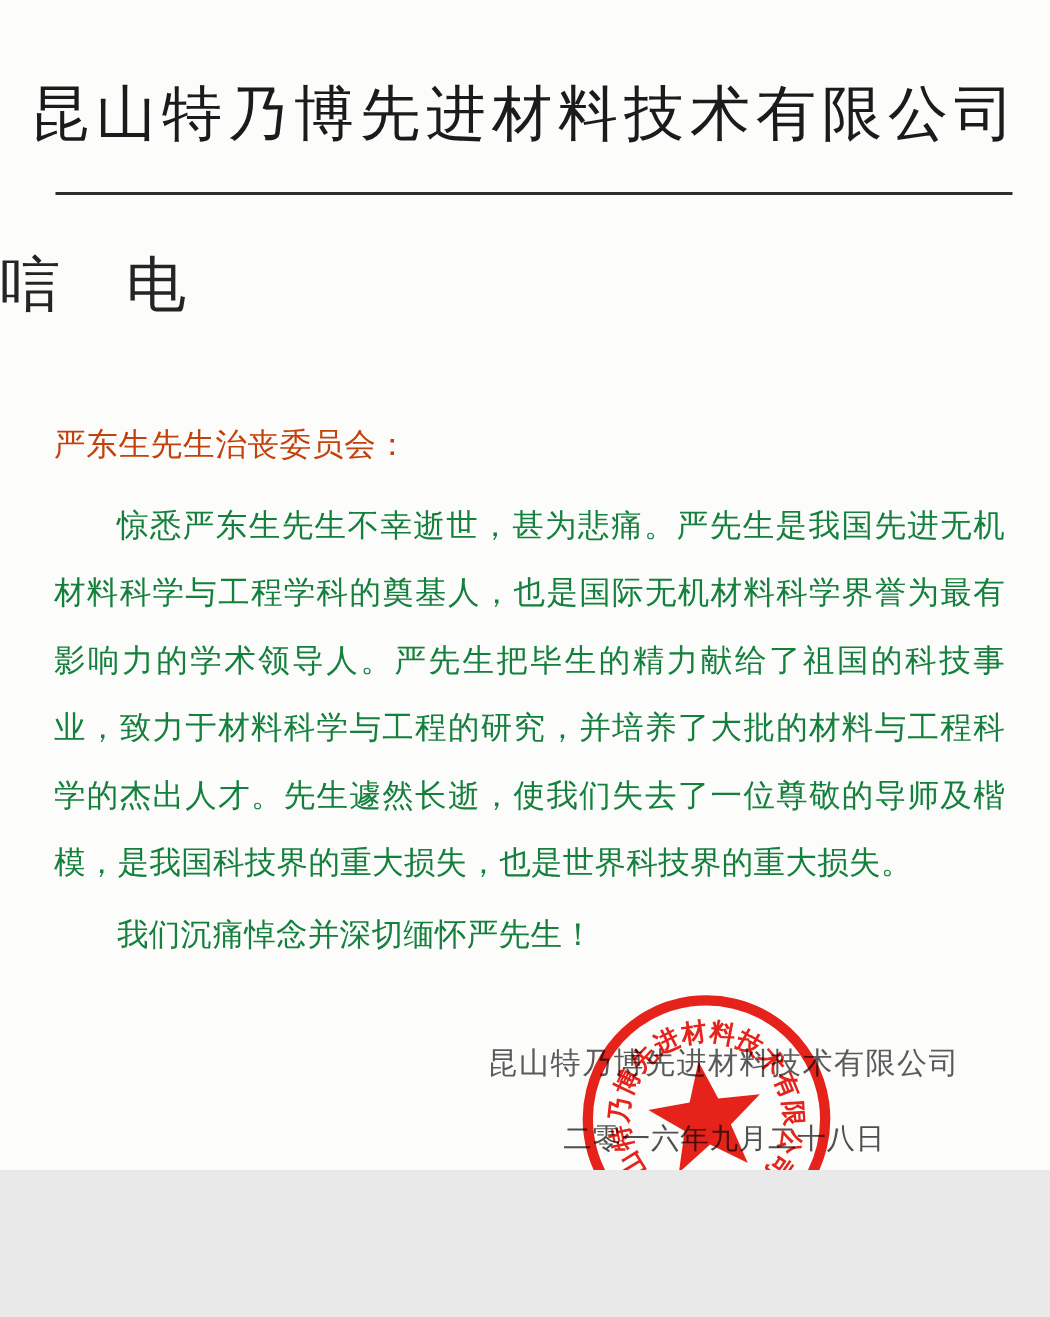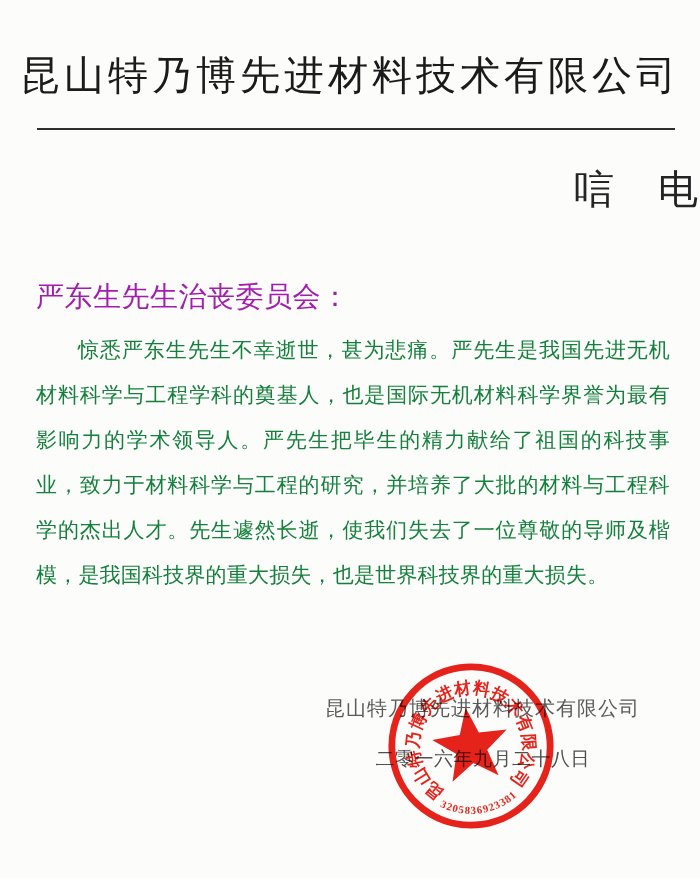--- a/index.html
+++ b/index.html
@@ -1,18 +1,18 @@
 <!DOCTYPE html>
 <html><head>
 <meta charset="utf-8">
 <style>
   html,body{margin:0;padding:0;background:#e9e9e9;}
   .page{
     position:relative;
-    width:700px;height:878px;
+    width:700px;height:780px;
     margin:0 auto;
     background:#fcfcfb;
     font-family:"Liberation Serif","DejaVu Serif",serif;
     overflow:hidden;
   }
   .letterhead{
     padding-top:50px;
     text-align:center;
     font-size:40px;
     line-height:52px;
@@ -21,36 +21,36 @@
     white-space:nowrap;
   }
   .rule{
     margin:26px auto 0 37px;
     width:638px;
     border:none;
     border-top:2px solid #2e2e2e;
   }
   .doc-title{
     margin-top:38px;
-    text-align:right;
+    text-align:left;
     font-size:40px;
     line-height:44px;
     letter-spacing:2px;
     color:#242424;
   }
   .body-text{
     padding:0 30px 0 36px;
     color:#474747;
   }
   .salutation{
     margin-top:62px;
-    font-size:28px;
+    font-size:21px;
     line-height:45px;
     letter-spacing:0.5px;
-    color:#a21caf;
+    color:#c2410c;
   }
   .para{
     margin:0;
     font-size:21px;
     line-height:45px;
     letter-spacing:0.2px;
     text-align:justify;
     text-indent:2em;
     color:#15803d;
   }
@@ -95,20 +95,21 @@
 
   <hr class="rule">
 
   <div class="doc-title">唁　电</div>
 
   <div class="body-text">
     <div class="salutation">严东生先生治丧委员会：</div>
 
     <p class="para first">惊悉严东生先生不幸逝世，甚为悲痛。严先生是我国先进无机材料科学与工程学科的奠基人，也是国际无机材料科学界誉为最有影响力的学术领导人。严先生把毕生的精力献给了祖国的科技事业，致力于材料科学与工程的研究，并培养了大批的材料与工程科学的杰出人才。先生遽然长逝，使我们失去了一位尊敬的导师及楷模，是我国科技界的重大损失，也是世界科技界的重大损失。</p>
 
+    <p class="para second">我们沉痛悼念并深切缅怀严先生！</p>
 
   </div>
 
   <div class="sig-company">昆山特乃博先进材料技术有限公司</div>
 
   <div class="sig-date">二零一六年九月二十八日</div>
 
   <div class="stamp">
     <svg viewBox="0 0 200 200" xmlns="http://www.w3.org/2000/svg">
       <defs>

